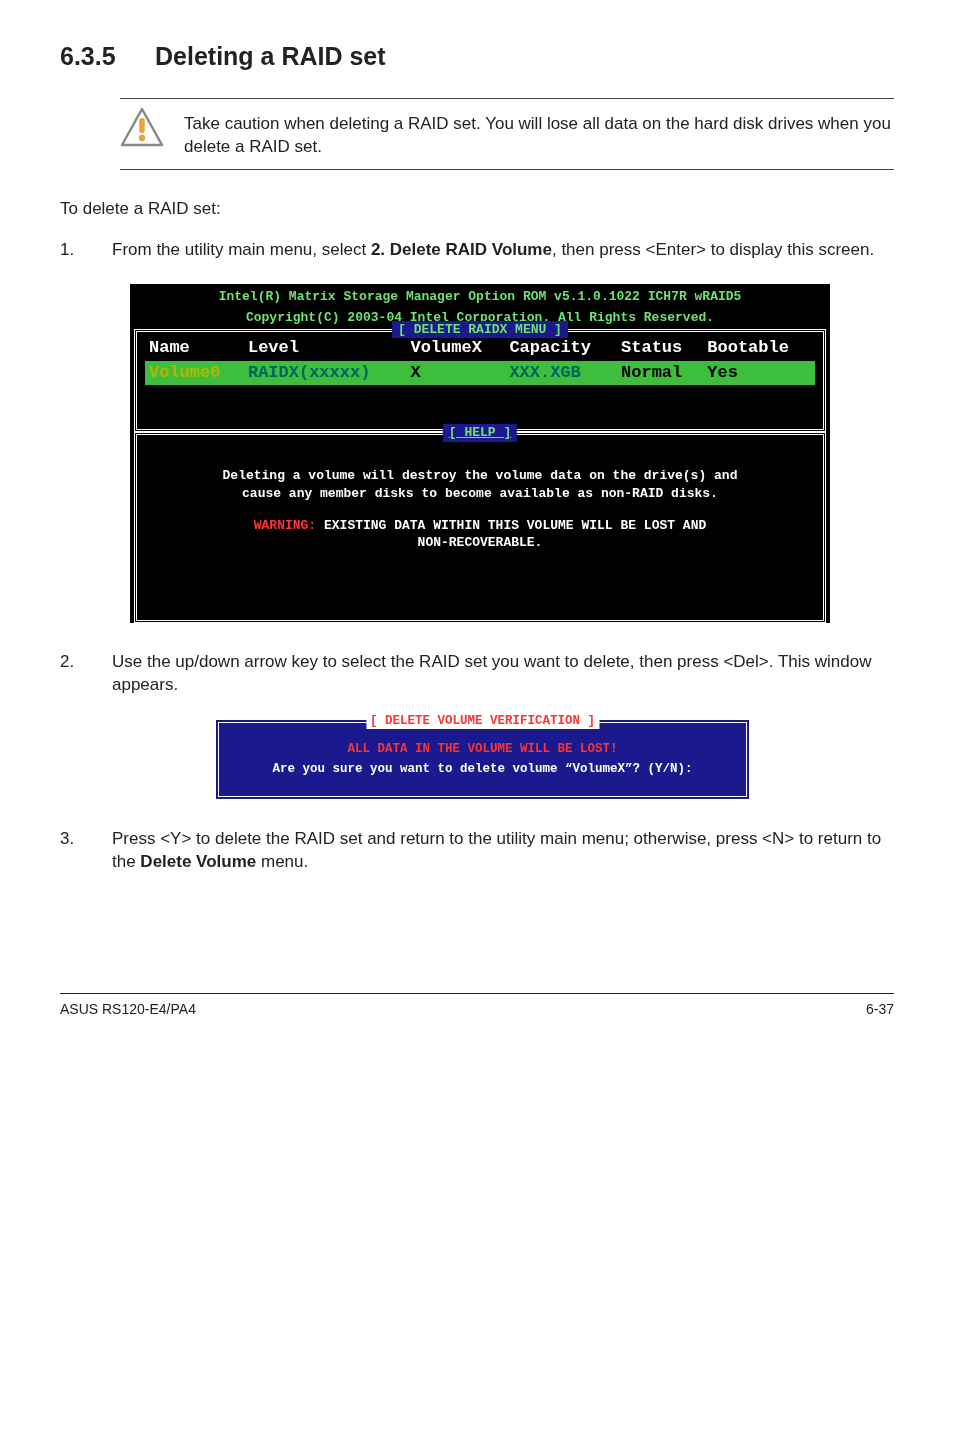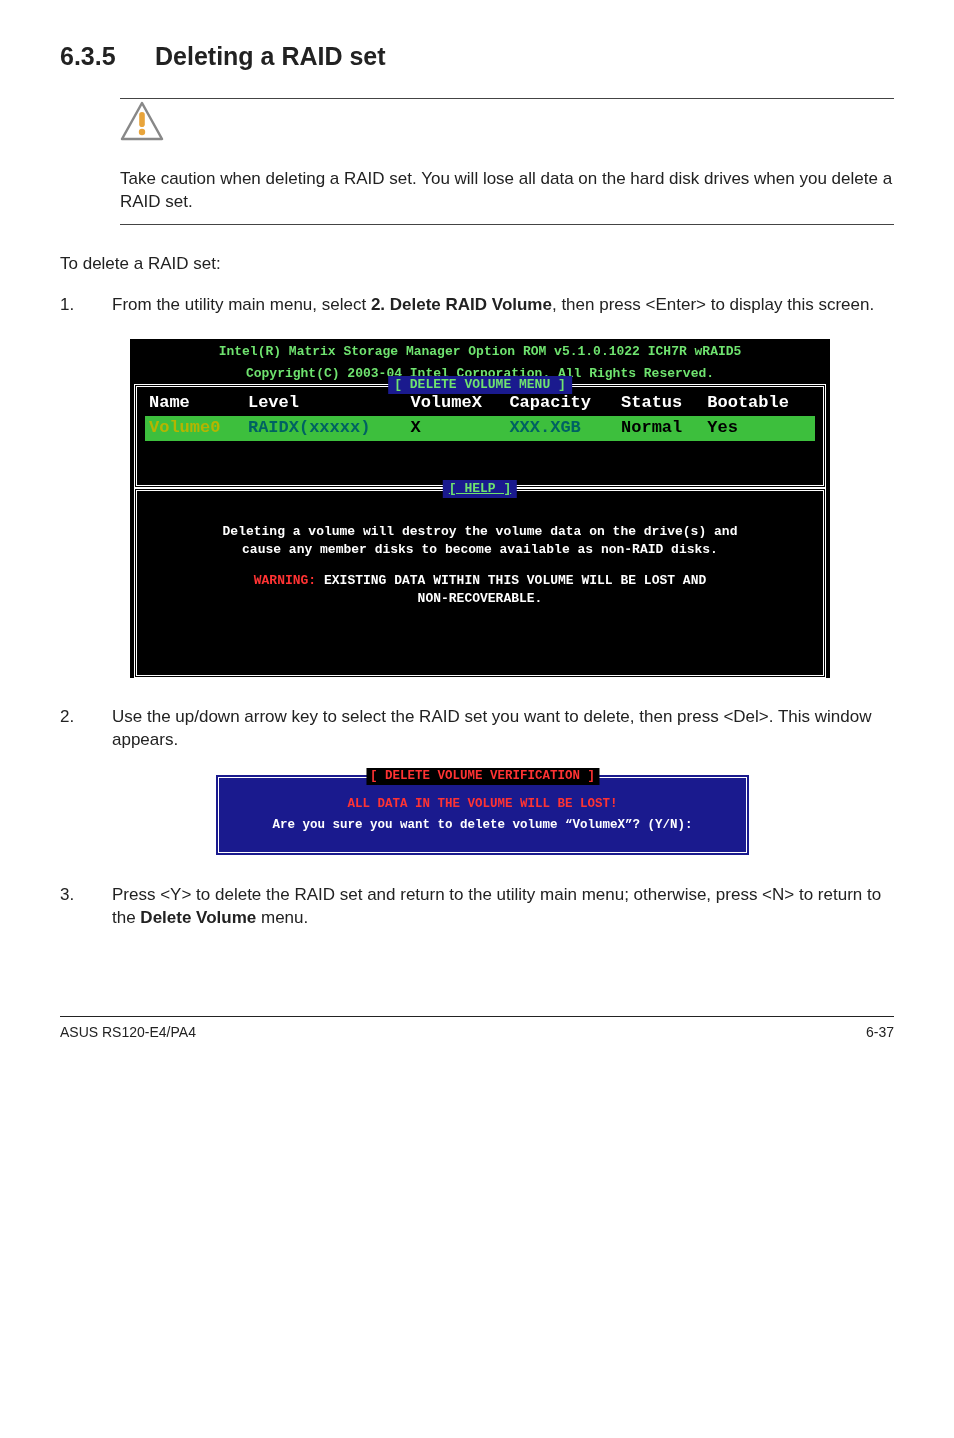--- a/index.html
+++ b/index.html
@@ -18,24 +18,23 @@
     font-weight: bold;
     margin-bottom: 24px;
   }
   h2 .num { display:inline-block; width: 95px; }
   .callout {
     display: flex;
     align-items: flex-start;
     gap: 20px;
     margin: 0 0 28px 60px;
     padding-bottom: 10px;
-    padding-top: 6px;
+    padding-top: 12px;
     border-top: 1px solid #444;
     border-bottom: 1px solid #444;
-    flex-direction: column;
   }
   .callout-icon { flex: 0 0 auto; margin-top:-4px }
   .callout-text { font-size: 17px; padding-top:2px }
   .para { margin: 0 0 18px 0; font-size: 17px; }
   ol.steps { list-style: none; padding: 0; margin: 0 0 22px 0; }
   ol.steps > li { display: flex; gap: 32px; margin-bottom: 12px; }
   ol.steps > li > .n { width: 20px; flex: 0 0 20px; font-size:17px }
   ol.steps > li > .t { flex: 1; font-size:17px }
 
   
@@ -93,29 +92,29 @@
     font-family: "Courier New", monospace;
     font-size: 12.5px;
     font-weight: bold;
     border: 4px double #fff;
     padding: 2px 10px 18px 10px;
     text-align: center;
     position: relative;
   }
   .bios2 .title {
     position: absolute; top: -10px; left: 50%; transform: translateX(-50%);
-    background: #000000; padding: 0 4px; color: #f33;
+    background: #ffffff; padding: 0 4px; color: #f33;
     white-space: nowrap;
   }
   .bios2 .red { color: #f33; margin-top: 16px }
   .bios2 .q { margin-top: 4px }
 
   .page-footer {
     border-top: 1px solid #222;
-    margin-top: 86px;
+    margin-top: 119px;
     padding-top: 6px;
     display: flex; justify-content: space-between;
     font-size: 14px;
   }
   b { font-weight: bold; }
 </style>
 </head>
 <body>
 
 <h2>
@@ -141,21 +140,21 @@
     <span class="t">
       <span>From the utility main menu, select </span><b>2. Delete RAID Volume</b><span>, then press &lt;Enter&gt; to display this screen.</span>
     </span>
   </li>
 </ol>
 
 <div class="bios">
   <div class="hdr">Intel(R) Matrix Storage Manager Option ROM v5.1.0.1022 ICH7R wRAID5</div>
   <div class="hdr">Copyright(C) 2003-04 Intel Corporation. All Rights Reserved.</div>
   <div class="frame">
-    <span class="frame-label">[ DELETE VOLUME MENU ]</span>
+    <span class="frame-label">[ DELETE RAIDX MENU ]</span>
     <table>
       <tbody>
           <tr>
         <th>Name</th>
         <th>Level</th>
         <th>VolumeX</th>
         <th>Capacity</th>
         <th>Status</th>
         <th>Bootable</th>
       </tr>

